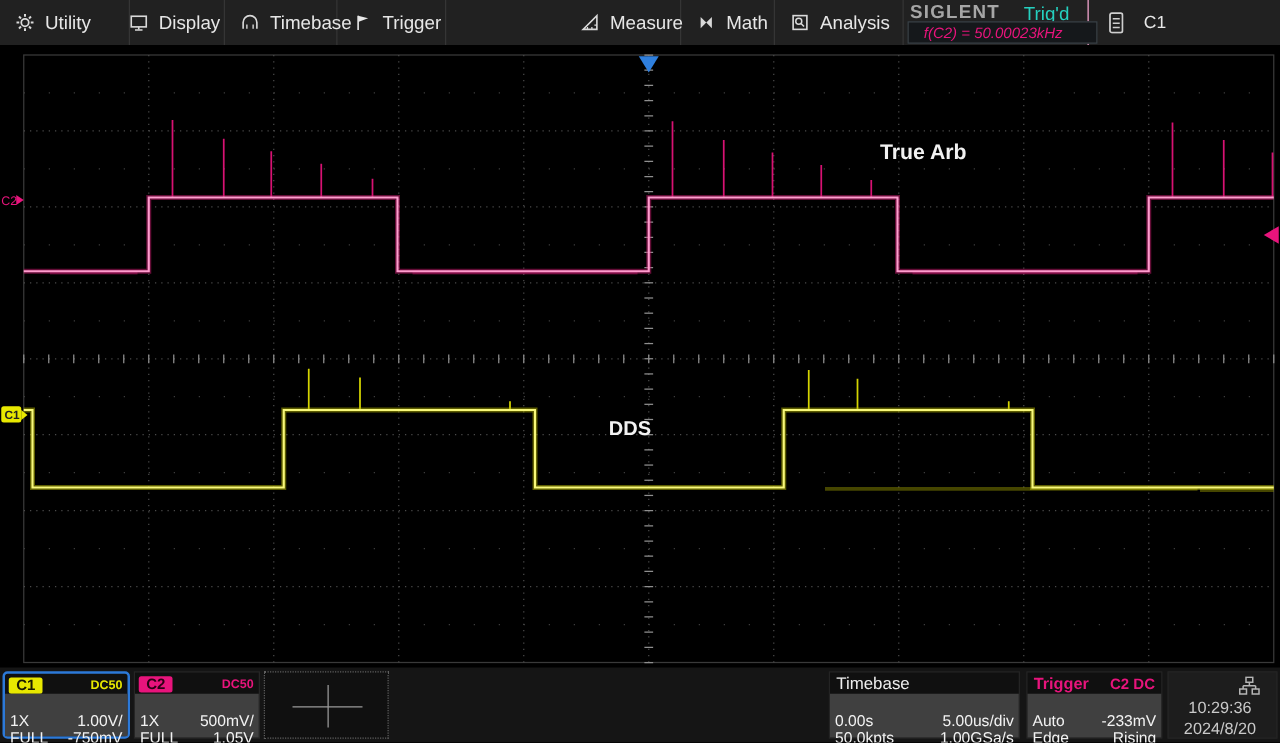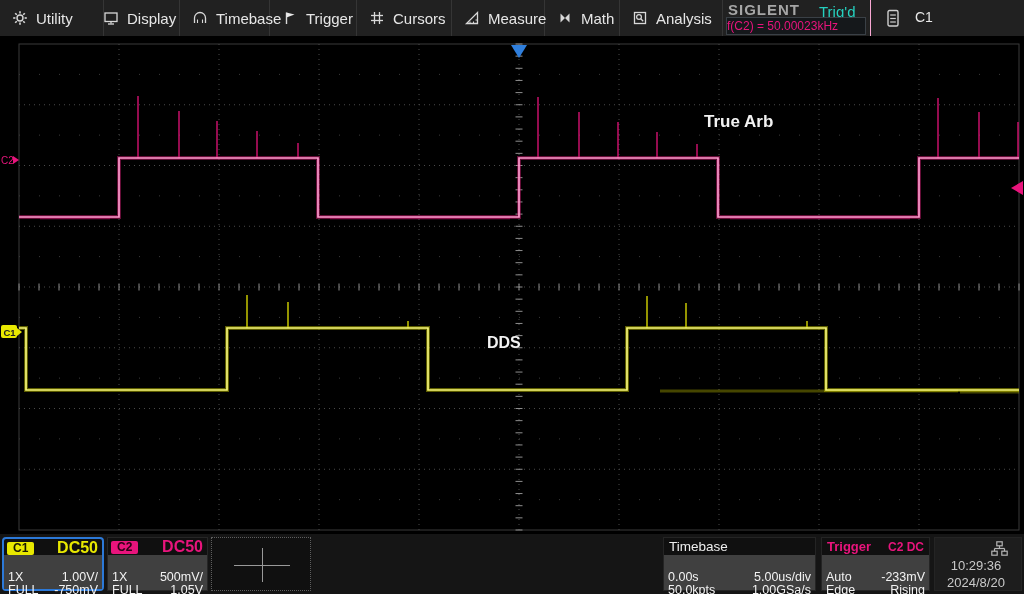--- a/index.html
+++ b/index.html
@@ -8,33 +8,33 @@
   
   #topbar{position:absolute;left:0;top:0;width:1024px;height:36px;background:#212121;}
   .mi{position:absolute;top:0;height:36px;display:flex;align-items:center;gap:8px;
       padding-left:12px;box-sizing:border-box;border-right:1px solid #353535;cursor:default;}
   .mi .lbl{color:#e6e6e6;font-size:15px;}
   .icon16{width:16px;height:16px;flex:0 0 16px;}
   #brand{position:absolute;left:723px;top:0;width:147px;height:36px;border-right:1px solid #f9a8d4;}
   #logo{position:absolute;left:5px;top:1px;color:#a6a6a6;font-size:15px;font-weight:bold;letter-spacing:1px;}
   #trigstatus{position:absolute;left:96px;top:3px;color:#25d0bf;font-size:15px;}
   #freqbox{position:absolute;left:3px;top:17px;width:138px;height:16px;border:1px solid #3a4046;
-           background:#15181b;display:flex;align-items:center;padding-left:0;}
+           background:#15181b;display:flex;align-items:center;padding-left:12px;font-style:italic;}
   #freqbox span{color:#e8147c;font-size:12px;white-space:nowrap;}
   #chanstat{position:absolute;left:870px;top:0;width:154px;height:36px;}
   #battery{position:absolute;left:17px;top:9px;}
   #activechan{position:absolute;left:45px;top:9px;color:#e8e8e8;font-size:14px;}
   
   #wavewrap{position:absolute;left:0;top:36px;width:1024px;height:498px;background:#000;}
   
   #botbar{position:absolute;left:0;top:534px;width:1024px;height:60px;background:#151515;}
   .panel{position:absolute;top:3px;height:54px;box-sizing:border-box;background:#101010;}
   .chpanel .hdr{height:16px;display:flex;align-items:center;justify-content:space-between;padding:1px 4px 0 3px;}
   .badge{font-size:12px;font-weight:bold;padding:0 6px;border-radius:2px;line-height:13px;}
-  .coup{font-size:16px;font-weight:bold;}
+  .coup{font-size:10px;font-weight:bold;}
   .body{background:#404040;position:absolute;left:0;right:0;bottom:0;top:17px;
         display:flex;flex-direction:column;justify-content:space-evenly;padding:16px 4px;}
   .row{display:flex;justify-content:space-between;color:#f2f2f2;font-size:12.5px;line-height:13px;}
   #p-ch1{left:2px;width:102px;border:2px solid #2c79d8;border-radius:4px;}
   #p-ch1 .body{top:16px;}
   #p-ch2{left:107px;width:101px;border:1px solid #262626;}
   #p-cross{left:211px;width:100px;border:1px dotted #5f5f5f;}
   #crossh{position:absolute;left:22px;top:27px;width:56px;height:1px;background:#999;}
   #crossv{position:absolute;left:50px;top:10px;width:1px;height:34px;background:#999;}
   #p-tb{left:663px;width:153px;border:1px solid #242424;}
@@ -83,31 +83,20 @@
         <line x1="10.5" y1="13" x2="10.5" y2="9.5" stroke="#d9d9d9" stroke-width="1.1"></line>
       </svg>
     <span class="lbl">Timebase</span>
   </div>
   <div class="mi" style="left:270px;width:87px">
     <svg class="icon16" viewBox="0 0 16 16">
         <line x1="4.5" y1="2.5" x2="4.5" y2="14" stroke="#d9d9d9" stroke-width="1.4"></line>
         <polygon points="4.5,2.5 12.5,4.5 4.5,7.5" fill="#e8e8e8"></polygon>
       </svg>
     <span class="lbl">Trigger</span>
-  </div>
-  <div class="mi" style="left:357px;width:95px">
-    <svg class="icon16" viewBox="0 0 16 16">
-        <g stroke="#d9d9d9" stroke-width="1.3">
-          <line x1="5.5" y1="2" x2="5.5" y2="14"></line>
-          <line x1="10.5" y1="2" x2="10.5" y2="14"></line>
-          <line x1="2" y1="5.5" x2="14" y2="5.5"></line>
-          <line x1="2" y1="10.5" x2="14" y2="10.5"></line>
-        </g>
-      </svg>
-    <span class="lbl">Cursors</span>
   </div>
   <div class="mi" style="left:452px;width:93px">
     <svg class="icon16" viewBox="0 0 16 16">
         <polygon points="2.5,13.5 13.5,13.5 13.5,2.5" fill="none" stroke="#d9d9d9" stroke-width="1.3"></polygon>
         <line x1="6" y1="13.5" x2="6" y2="11.5" stroke="#d9d9d9" stroke-width="1"></line>
         <line x1="9.5" y1="13.5" x2="9.5" y2="11.5" stroke="#d9d9d9" stroke-width="1"></line>
         <line x1="13.5" y1="10" x2="11.5" y2="10" stroke="#d9d9d9" stroke-width="1"></line>
       </svg>
     <span class="lbl">Measure</span>
   </div>

